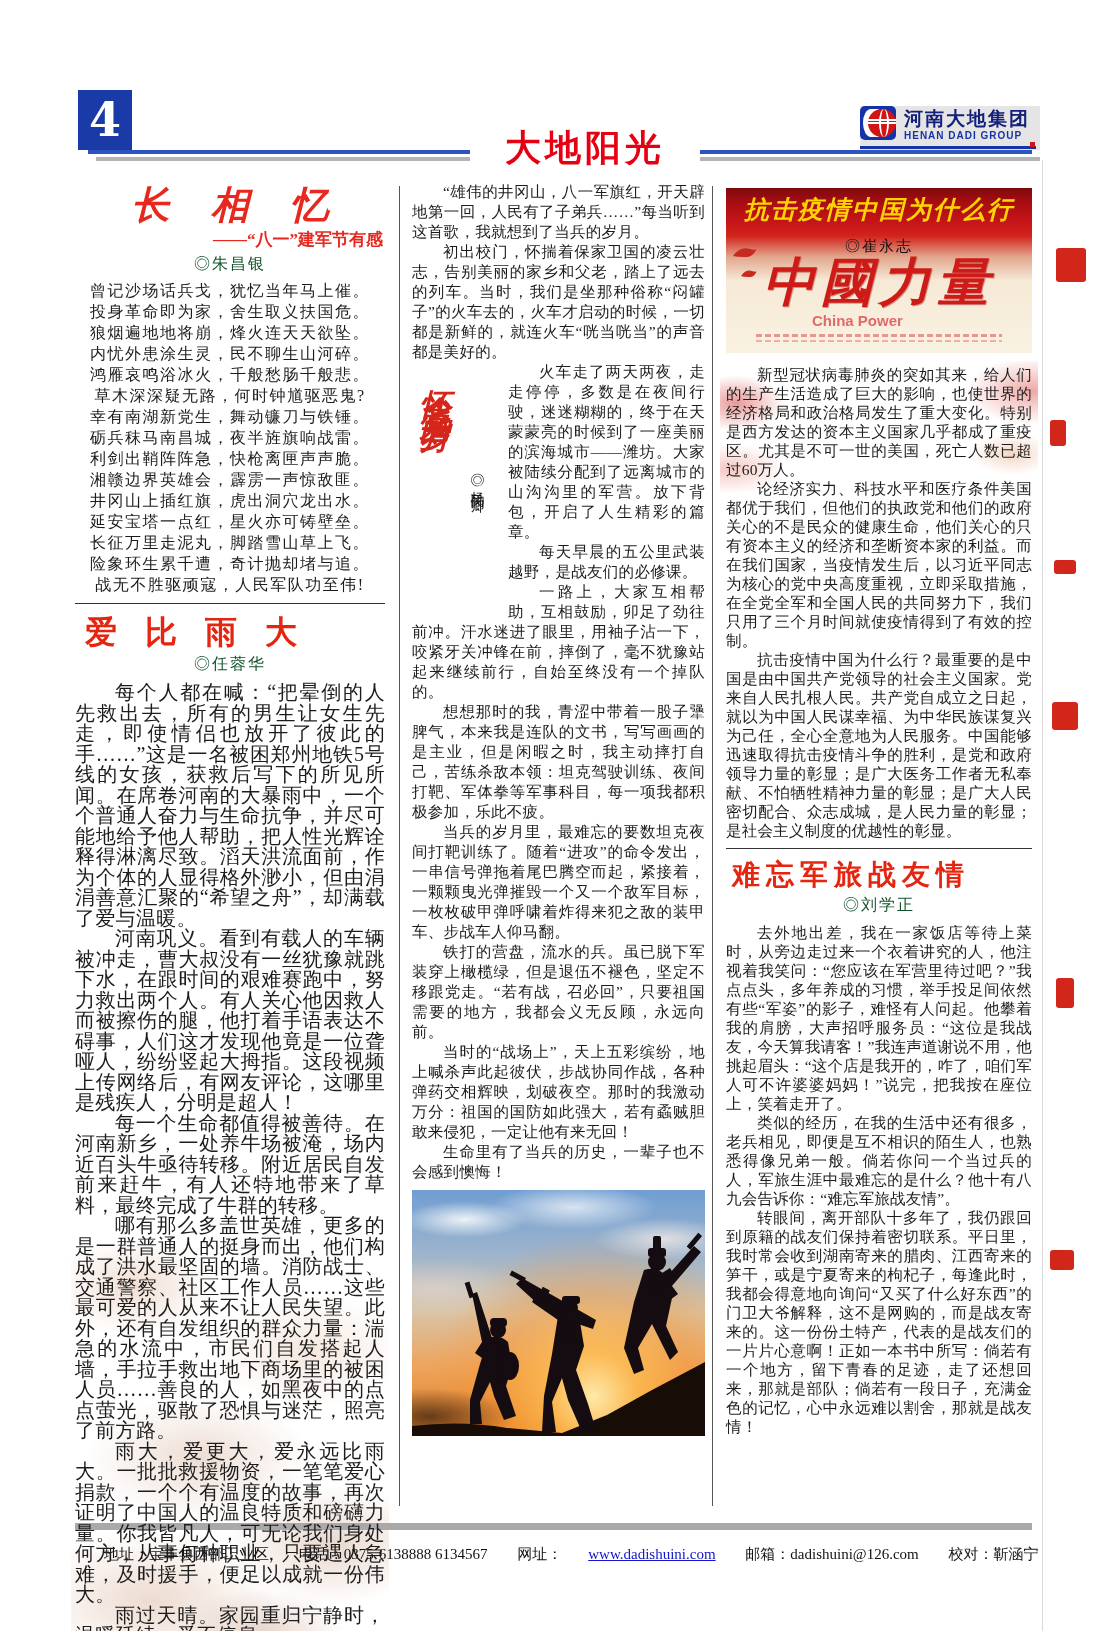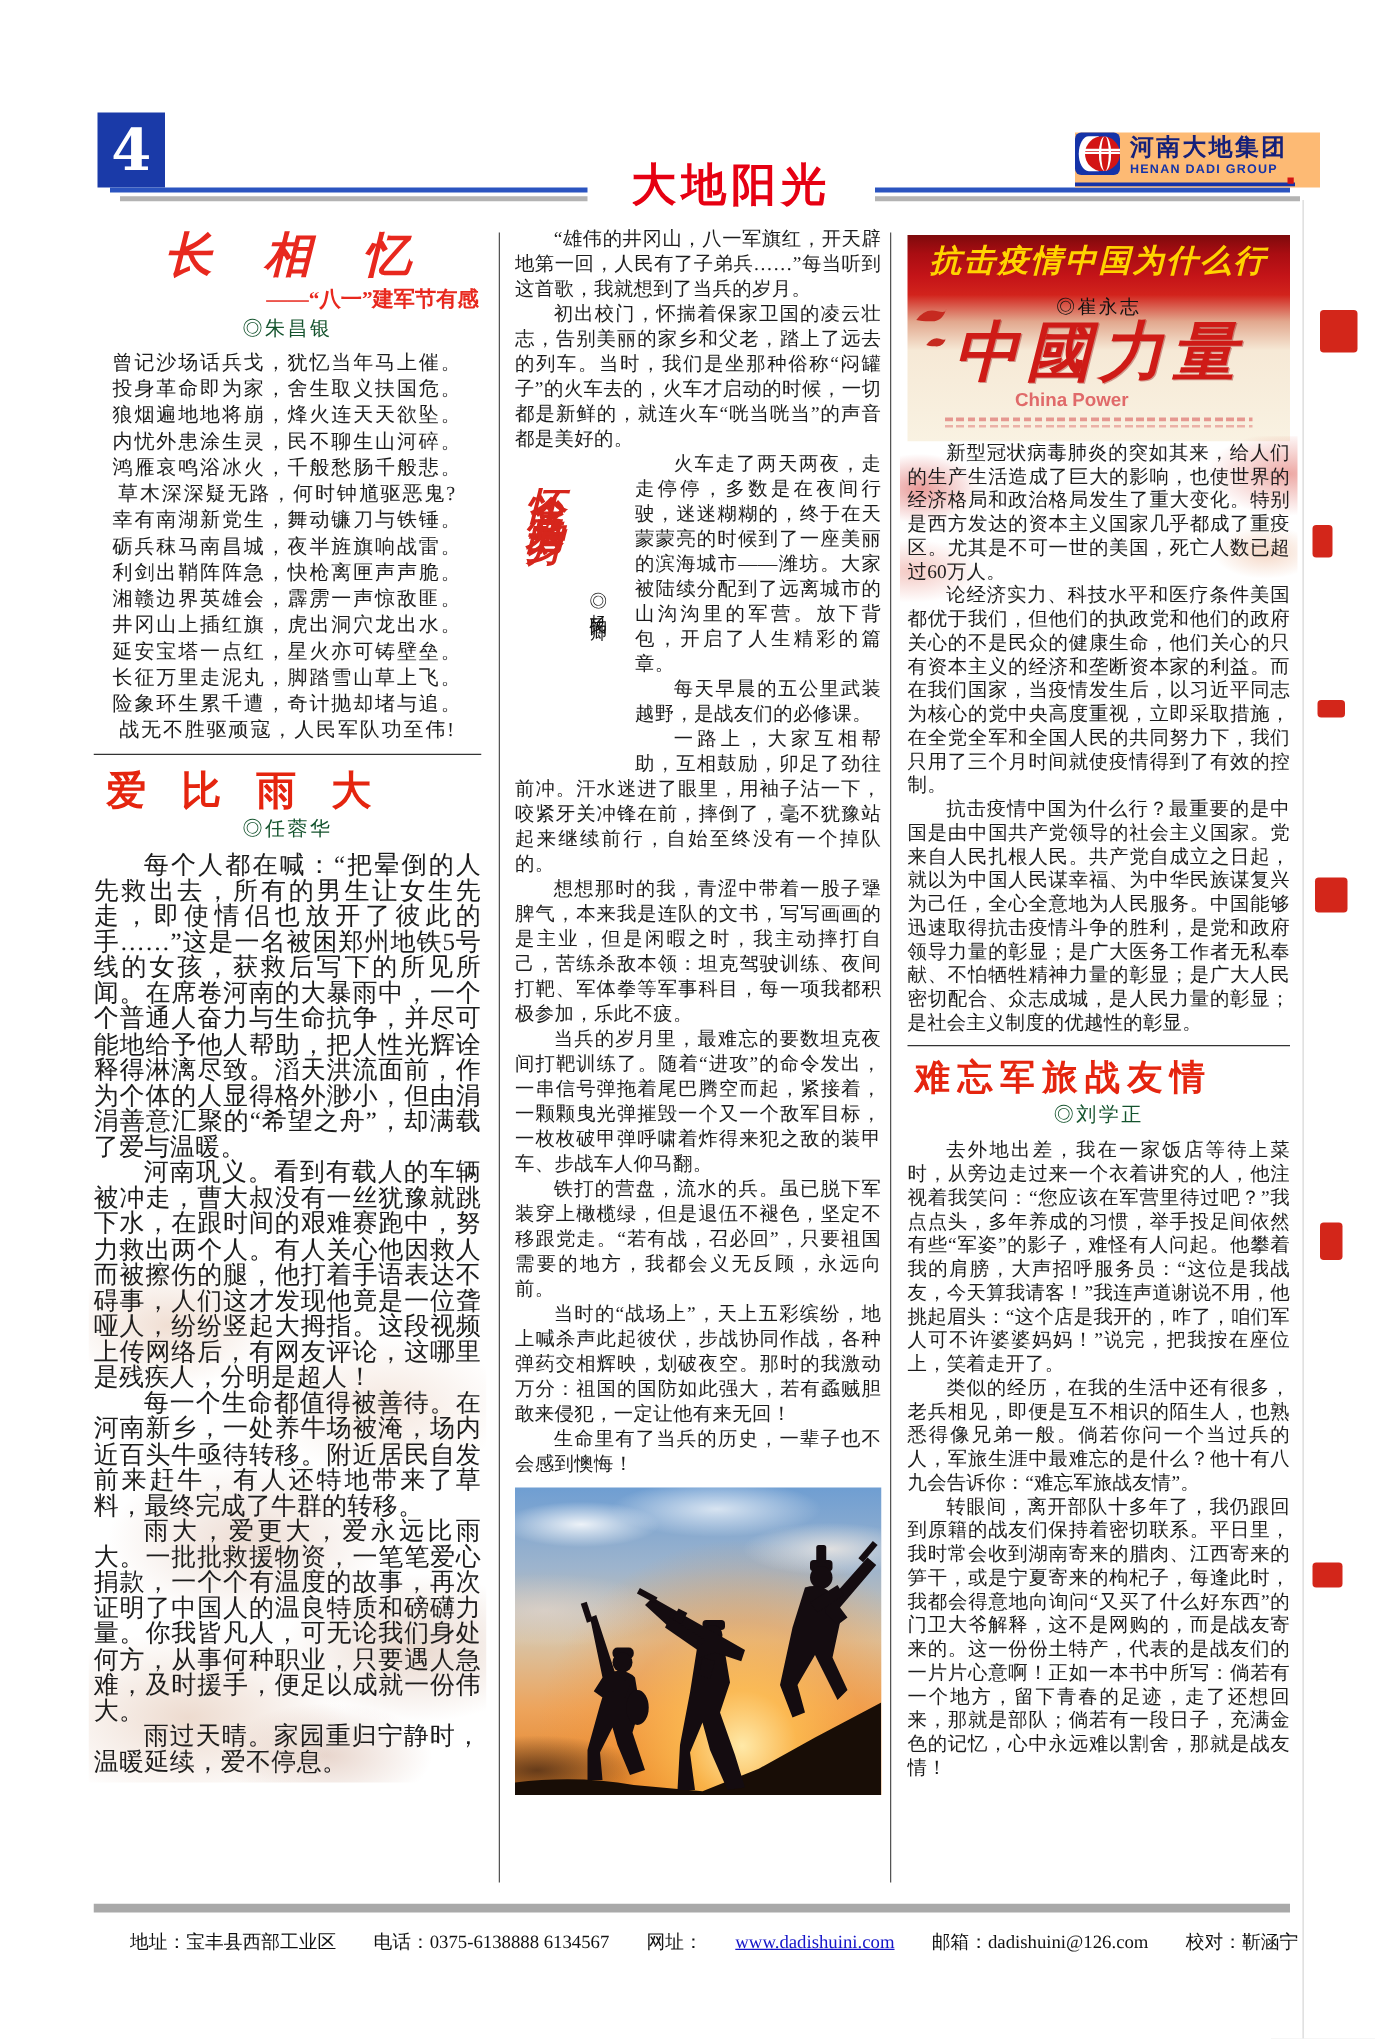--- a/index.html
+++ b/index.html
@@ -5,21 +5,21 @@
   html,body{margin:0;padding:0;background:#e9e9e9;}
   .page{position:relative;width:1100px;height:1631px;background:#ffffff;margin:0 auto;overflow:hidden;
         font-family:"Liberation Serif","DejaVu Serif",serif;color:#1c1c1c;}
   
   .page-num{position:absolute;left:78px;top:90px;width:54px;height:60px;background:#1a3aa8;color:#fff;
             font:bold 46px/60px "DejaVu Serif",serif;text-align:center;}
   .rule-blue{position:absolute;left:88px;top:150px;width:944px;height:4px;background:#2b54c0;}
   .rule-gray{position:absolute;left:96px;top:157px;width:944px;height:4px;background:#b3b3b3;}
   .masthead{position:absolute;left:470px;top:126px;width:230px;height:44px;background:#fff;text-align:center;
             color:#e60012;font:bold 36px/44px "Liberation Sans","DejaVu Sans",sans-serif;letter-spacing:4px;}
-  .logo{position:absolute;left:860px;top:106px;width:180px;height:44px;background:#fdba74;padding-left:16px;}
+  .logo{position:absolute;left:860px;top:106px;width:180px;height:44px;background:#e5e5e5;}
   .logo-mark{position:absolute;left:0;top:0;width:36px;height:34px;background:#1533a8;border-radius:5px;}
   .logo-cres{position:absolute;left:3px;top:3px;width:16px;height:28px;background:#fff;border-radius:50% 0 0 50%;}
   .logo-globe{position:absolute;left:8px;top:3px;width:28px;height:28px;border-radius:50%;background:#d31414;
       background-image:linear-gradient(180deg,transparent 45%,#fff 45%,#fff 52%,transparent 52%),
       radial-gradient(circle at 50% 50%, transparent 0 5px, rgba(255,255,255,.0) 5px);}
   .logo-globe:before{content:"";position:absolute;left:11px;top:0;width:6px;height:28px;border-left:2px solid #fff;border-right:2px solid #fff;border-radius:50%;}
   .logo-globe:after{content:"";position:absolute;left:0;top:10px;width:28px;height:8px;border-top:2px solid #fff;box-sizing:border-box;}
   .logo-cn{position:absolute;left:44px;top:2px;color:#14207a;font:bold 19px/22px "Liberation Sans",sans-serif;letter-spacing:2px;white-space:nowrap;}
   .logo-en{position:absolute;left:44px;top:24px;color:#1533a8;font:bold 10px/12px "Liberation Sans",sans-serif;letter-spacing:1px;white-space:nowrap;}
   .logo-rule{position:absolute;left:0px;top:40px;width:176px;height:3px;background:#1533a8;}
@@ -75,21 +75,21 @@
      font:bold italic 25px/32px "Liberation Serif",serif;letter-spacing:2px;white-space:nowrap;}
   .covid-author{position:absolute;left:0;right:0;top:48px;text-align:center;color:#111;
      font:15px/20px "Liberation Serif",serif;letter-spacing:2px;}
   .covid-callig{position:absolute;left:0;right:0;top:66px;text-align:center;color:#cf1b17;
      font:bold italic 52px/58px "Liberation Serif",serif;letter-spacing:6px;text-shadow:1px 1px 0 rgba(150,20,20,.4);}
   .covid-en{position:absolute;left:86px;top:124px;color:#e06a6a;font:bold 15px/18px "Liberation Sans",sans-serif;}
   .wm1,.wm2{position:absolute;left:30px;right:30px;height:3px;opacity:.55;
      background:repeating-linear-gradient(90deg,#d65050 0 6px,transparent 6px 9px);}
   .wm1{top:146px;} .wm2{top:152px;height:2px;opacity:.4;}
   .dove{position:absolute;fill:#c62a20;}
-  .covid-body{position:relative;margin-top:0;}
+  .covid-body{position:relative;margin-top:12px;}
   .covid-body:before{content:"";position:absolute;left:-6px;right:-6px;top:-4px;height:150px;z-index:0;background:
      radial-gradient(ellipse 70px 40px at 5% 28%, rgba(205,30,25,.45), transparent 70%),
      radial-gradient(ellipse 95px 48px at 98% 20%, rgba(210,40,30,.4), transparent 70%),
      radial-gradient(ellipse 60px 30px at 92% 62%, rgba(220,120,60,.3), transparent 70%),
      radial-gradient(ellipse 80px 36px at 3% 72%, rgba(215,60,40,.28), transparent 70%);}
   .covid-body p.para{position:relative;z-index:1;}
   
   .footer-bar{position:absolute;left:75px;top:1523px;width:957px;height:7px;background:#a9a9a9;}
   .footer-text{position:absolute;left:104px;top:1543px;width:950px;font:15px/22px "Liberation Serif",serif;color:#111;white-space:nowrap;}
   .footer-text span{margin-right:26px;}
@@ -146,20 +146,21 @@
     <hr class="hrule">
     <div class="rain-article">
       <div class="hands-bg"></div>
       <div class="art-title">爱 比 雨 大</div>
       <div class="byline">◎任蓉华</div>
       <div class="gap6"></div>
       <div>
           <p class="para">每个人都在喊：“把晕倒的人先救出去，所有的男生让女生先走，即使情侣也放开了彼此的手……”这是一名被困郑州地铁5号线的女孩，获救后写下的所见所闻。在席卷河南的大暴雨中，一个个普通人奋力与生命抗争，并尽可能地给予他人帮助，把人性光辉诠释得淋漓尽致。滔天洪流面前，作为个体的人显得格外渺小，但由涓涓善意汇聚的“希望之舟”，却满载了爱与温暖。</p>
           <p class="para">河南巩义。看到有载人的车辆被冲走，曹大叔没有一丝犹豫就跳下水，在跟时间的艰难赛跑中，努力救出两个人。有人关心他因救人而被擦伤的腿，他打着手语表达不碍事，人们这才发现他竟是一位聋哑人，纷纷竖起大拇指。这段视频上传网络后，有网友评论，这哪里是残疾人，分明是超人！</p>
           <p class="para">每一个生命都值得被善待。在河南新乡，一处养牛场被淹，场内近百头牛亟待转移。附近居民自发前来赶牛，有人还特地带来了草料，最终完成了牛群的转移。</p>
+          <p class="para">哪有那么多盖世英雄，更多的是一群普通人的挺身而出，他们构成了洪水最坚固的墙。消防战士、交通警察、社区工作人员……这些最可爱的人从来不让人民失望。此外，还有自发组织的群众力量：湍急的水流中，市民们自发搭起人墙，手拉手救出地下商场里的被困人员……善良的人，如黑夜中的点点萤光，驱散了恐惧与迷茫，照亮了前方路。</p>
           <p class="para">雨大，爱更大，爱永远比雨大。一批批救援物资，一笔笔爱心捐款，一个个有温度的故事，再次证明了中国人的温良特质和磅礴力量。你我皆凡人，可无论我们身处何方，从事何种职业，只要遇人急难，及时援手，便足以成就一份伟大。</p>
           <p class="para">雨过天晴。家园重归宁静时，温暖延续，爱不停息。</p>
         </div>
     </div>
   </div>
 
   <div class="col col-mid">
     <div>
         <p class="para">“雄伟的井冈山，八一军旗红，开天辟地第一回，人民有了子弟兵……”每当听到这首歌，我就想到了当兵的岁月。</p>
         <p class="para">初出校门，怀揣着保家卫国的凌云壮志，告别美丽的家乡和父老，踏上了远去的列车。当时，我们是坐那种俗称“闷罐子”的火车去的，火车才启动的时候，一切都是新鲜的，就连火车“咣当咣当”的声音都是美好的。</p>

